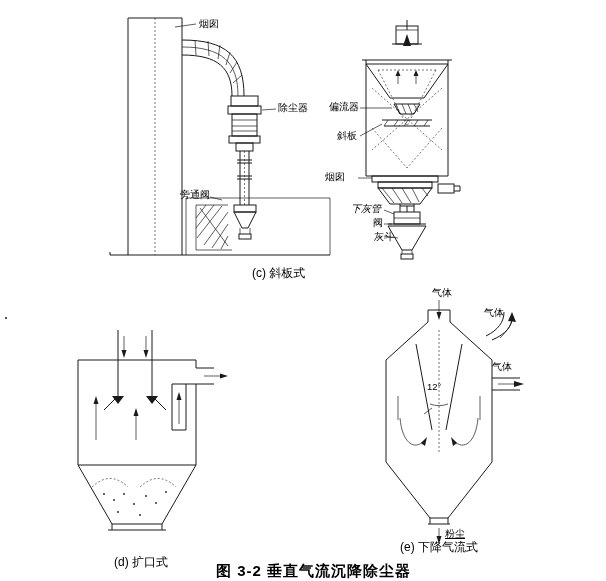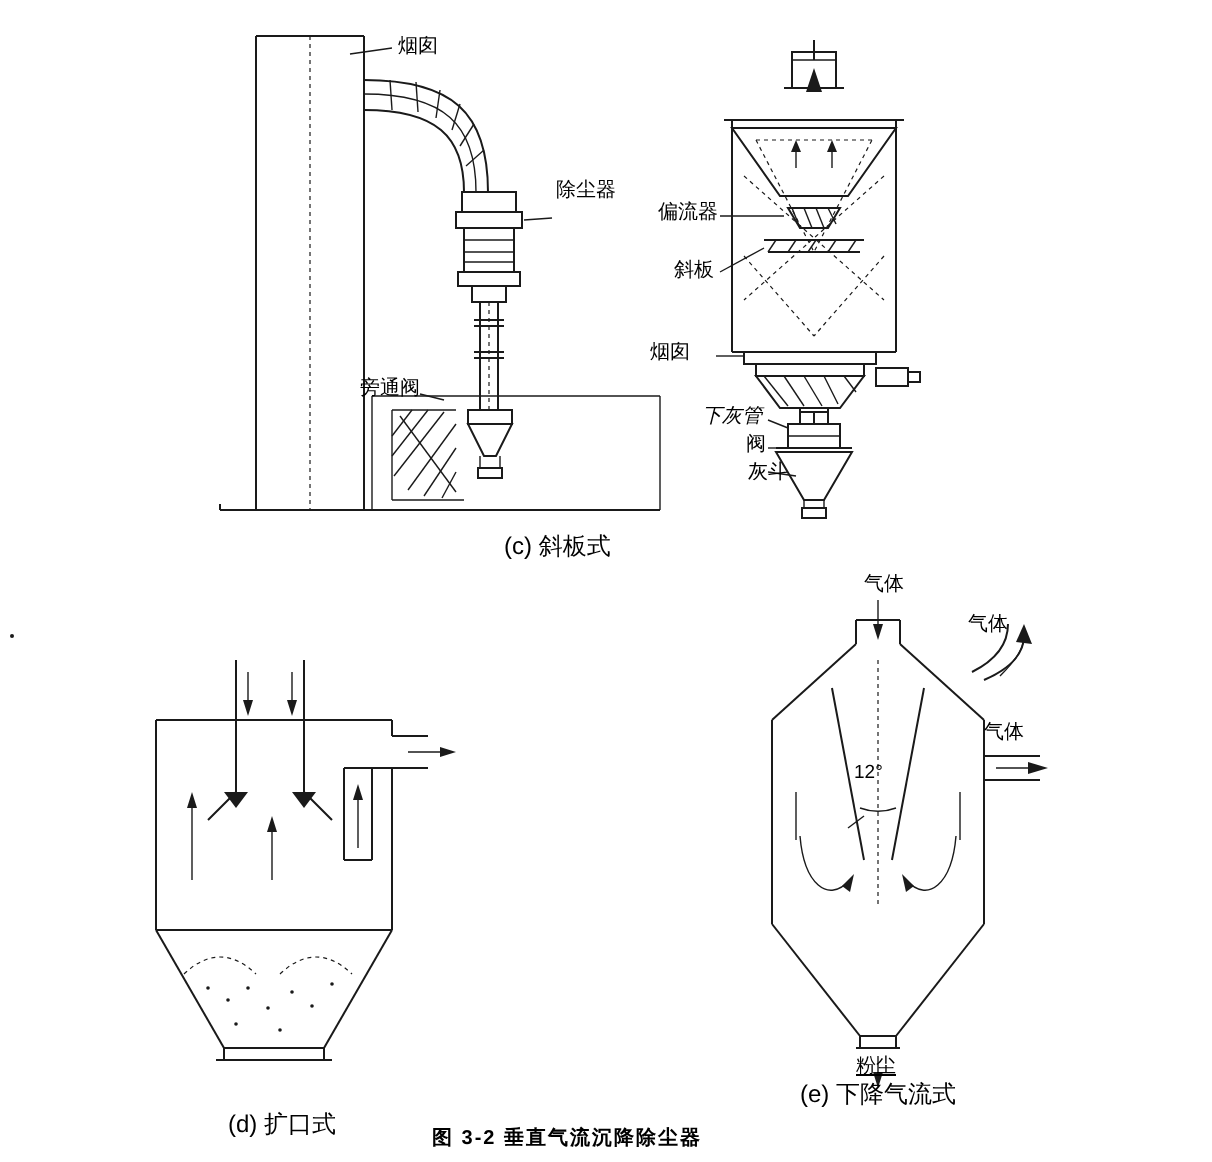--- a/index.html
+++ b/index.html
@@ -1,21 +1,21 @@
 <!DOCTYPE html>
 <html><head>
 <meta charset="utf-8">
 <style>
   html,body{margin:0;padding:0;background:#ffffff;}
   body{width:606px;height:581px;position:relative;font-family:"Liberation Sans","DejaVu Sans",sans-serif;color:#111;overflow:hidden;}
   .fig{position:absolute;left:0;top:0;width:606px;height:581px;}
   .lbl{position:absolute;font-size:10px;line-height:11px;white-space:nowrap;color:#000;}
   .lbl.sm{font-size:9.5px;}
   .cap{position:absolute;font-size:12px;white-space:nowrap;color:#000;}
-  .title{position:absolute;font-size:10px;font-weight:bold;white-space:nowrap;color:#000;letter-spacing:1px;text-align:center;}
+  .title{position:absolute;font-size:15px;font-weight:bold;white-space:nowrap;color:#000;letter-spacing:1px;text-align:center;}
   svg{display:block;}
   .stroke{fill:none;stroke:#1a1a1a;stroke-width:1;}
   .thin{fill:none;stroke:#1a1a1a;stroke-width:0.7;}
   .dashfine{fill:none;stroke:#1a1a1a;stroke-width:0.6;stroke-dasharray:2 2;}
   .fillblk{fill:#1a1a1a;stroke:none;}
 </style>
 </head>
 <body>
 
 <svg class="fig" viewBox="0 0 606 581">
@@ -265,33 +265,33 @@
     <path class="stroke" d="M428 524 L450 524"></path>
     <path class="stroke" d="M430 518 L430 524"></path>
     <path class="stroke" d="M448 518 L448 524"></path>
 
     <path class="thin" d="M439 528 L439 540"></path>
     <path class="fillblk" d="M439 544 L441.5 536 L436.5 536 Z"></path>
   </g>
 </svg>
 
 <div class="lbl" style="left:199px;top:18px;">烟囱</div>
-<div class="lbl" style="left:278px;top:90px;">除尘器</div>
+<div class="lbl" style="left:278px;top:102px;">除尘器</div>
 <div class="lbl" style="left:180px;top:189px;">旁通阀</div>
 <div class="cap" style="left:252px;top:265px;">(c) 斜板式</div>
 
 <div class="lbl" style="left:329px;top:101px;">偏流器</div>
 <div class="lbl" style="left:337px;top:130px;text-align:right;">斜板</div>
 <div class="lbl" style="left:325px;top:171px;">烟囱</div>
 <div class="lbl" style="left:351px;top:203px;font-style:italic;">下灰管</div>
 <div class="lbl" style="left:373px;top:217px;">阀</div>
 <div class="lbl" style="left:362px;top:231px;margin-left:12px;">灰斗</div>
 
 <div class="cap" style="left:114px;top:539px;margin-top:15px;">(d) 扩口式</div>
 
 <div class="lbl" style="left:432px;top:287px;">气体</div>
 <div class="lbl" style="left:484px;top:307px;">气体</div>
 <div class="lbl" style="left:492px;top:361px;">气体</div>
 <div class="lbl sm" style="left:427px;top:381px;text-align:right;">12°</div>
-<div class="lbl" style="left:428px;top:528px;text-decoration:underline;">粉尘</div>
+<div class="lbl" style="left:445px;top:528px;text-decoration:underline;">粉尘</div>
 <div class="cap" style="left:400px;top:539px;text-align:right;">(e) 下降气流式</div>
 
 <div class="title" style="left:216px;top:562px;">图 3-2   垂直气流沉降除尘器</div>
 
 </body></html>

